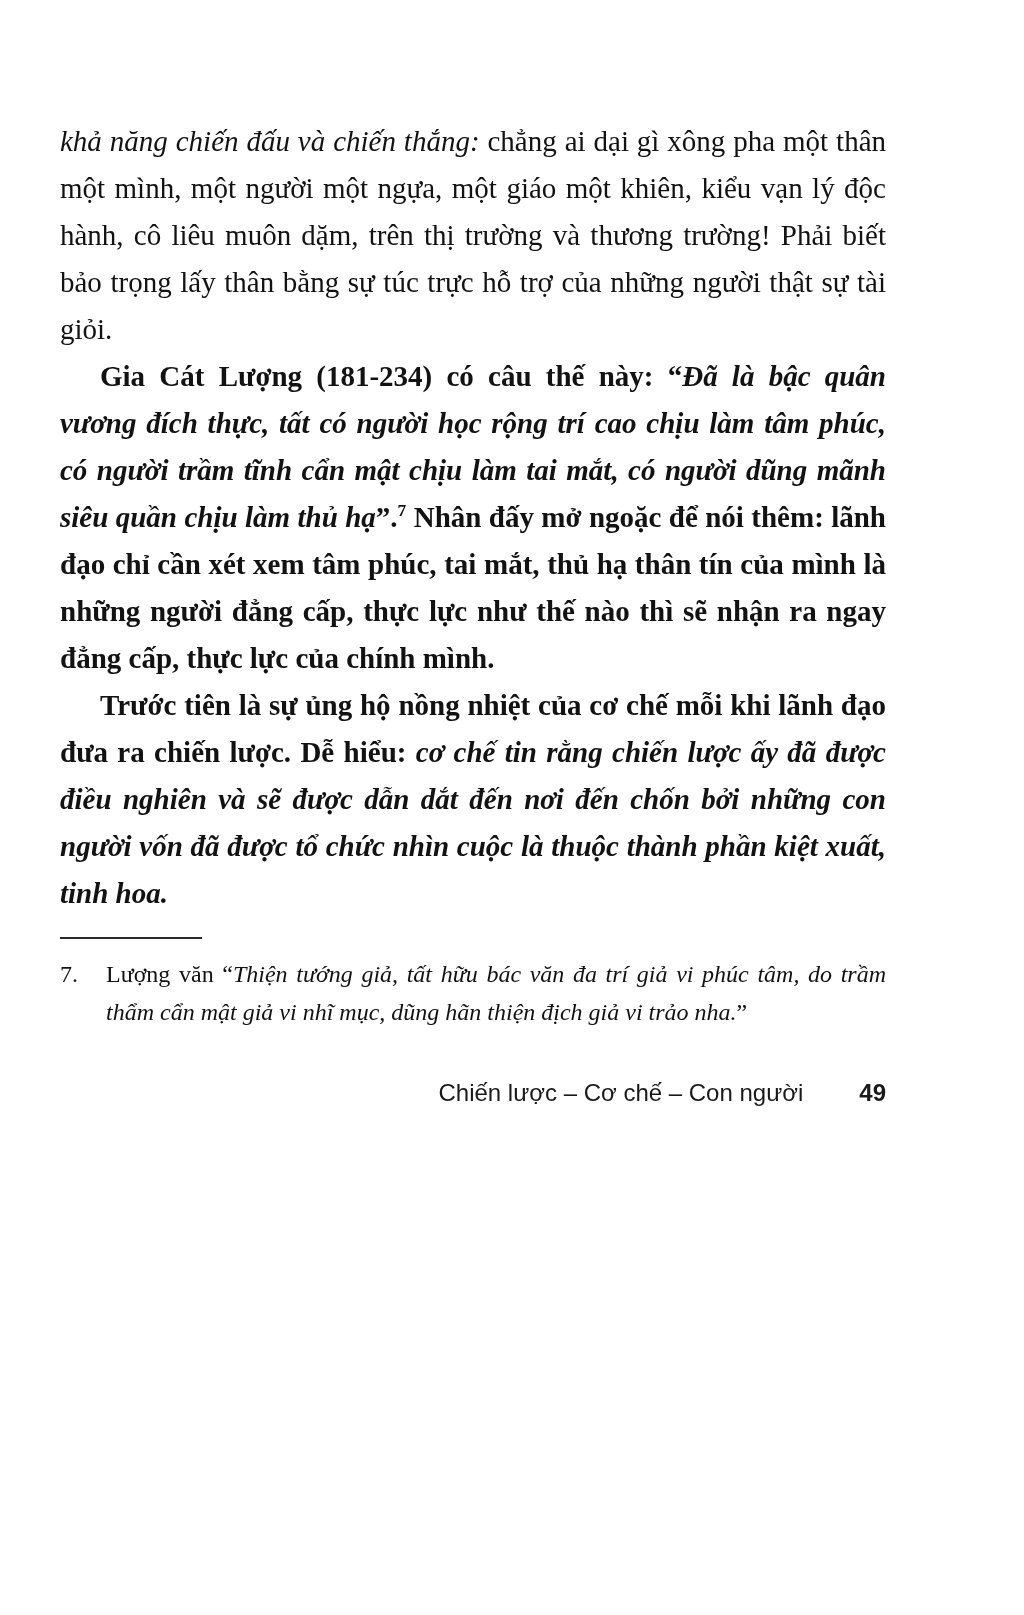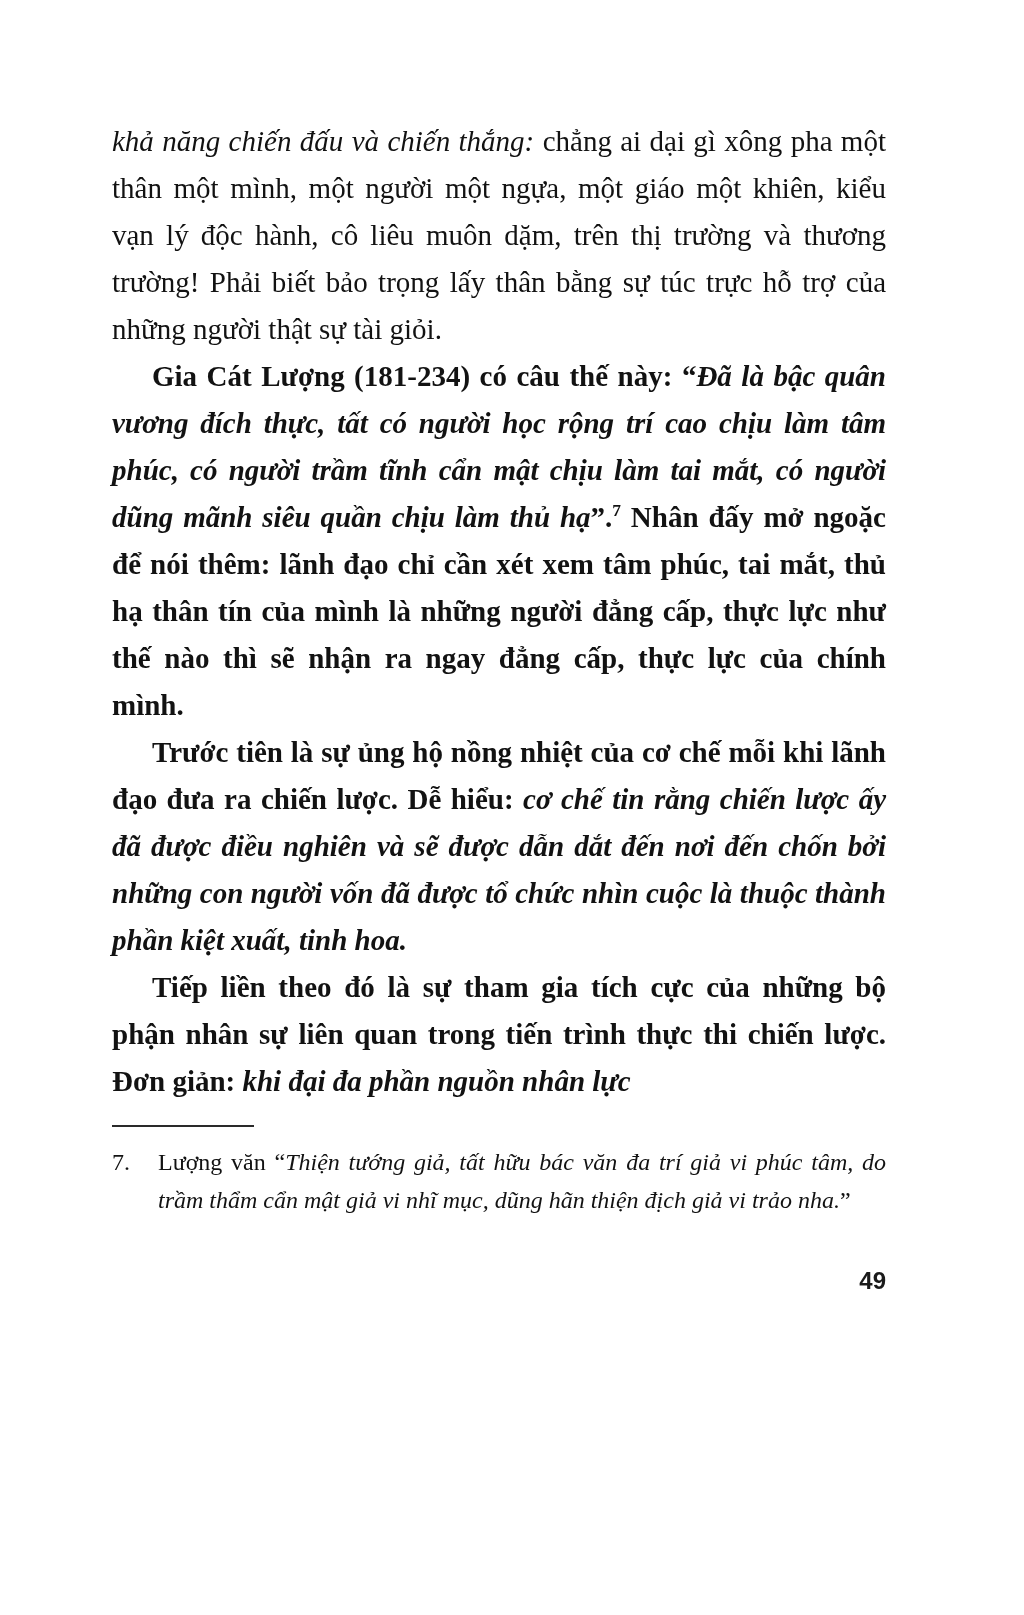--- a/index.html
+++ b/index.html
@@ -7,21 +7,21 @@
     padding: 0;
     background: #ffffff;
   }
   .page {
     position: relative;
     width: 1024px;
     height: 1615px;
     margin: 0 auto;
     background: #ffffff;
     box-sizing: border-box;
-    padding: 118px 138px 0 112px;
+    padding: 118px 138px 0 60px;
     font-family: "Liberation Serif", "DejaVu Serif", serif;
     color: #121212;
     overflow: hidden;
   }
   .body-text {
     font-size: 29px;
     line-height: 47px;
     text-align: justify;
   }
   .para {
@@ -63,38 +63,39 @@
     justify-content: flex-end;
     align-items: baseline;
     gap: 16px;
     margin-top: 48px;
     font-family: "Liberation Sans", sans-serif;
     font-size: 24px;
     color: #1a1a1a;
   }
   .footer .pn {
     font-weight: bold;
+    margin-left: 40px;
   }
 </style>
 </head>
 <body>
 
 <div class="page">
 
   <div class="body-text">
     <p class="para"><span class="it">khả năng chiến đấu và chiến thắng:</span><span> chẳng ai dại gì xông pha một thân một mình, một người một ngựa, một giáo một khiên, kiểu vạn lý độc hành, cô liêu muôn dặm, trên thị trường và thương trường! Phải biết bảo trọng lấy thân bằng sự túc trực hỗ trợ của những người thật sự tài giỏi.</span></p>
     <p class="para indent"><span>Gia Cát Lượng (181-234) có câu thế này: “</span><span class="it">Đã là bậc quân vương đích thực, tất có người học rộng trí cao chịu làm tâm phúc, có người trầm tĩnh cẩn mật chịu làm tai mắt, có người dũng mãnh siêu quần chịu làm thủ hạ</span><span>”.</span><sup>7</sup><span> Nhân đấy mở ngoặc để nói thêm: lãnh đạo chỉ cần xét xem tâm phúc, tai mắt, thủ hạ thân tín của mình là những người đẳng cấp, thực lực như thế nào thì sẽ nhận ra ngay đẳng cấp, thực lực của chính mình.</span></p>
     <p class="para indent"><span>Trước tiên là sự ủng hộ nồng nhiệt của cơ chế mỗi khi lãnh đạo đưa ra chiến lược. Dễ hiểu: </span><span class="it">cơ chế tin rằng chiến lược ấy đã được điều nghiên và sẽ được dẫn dắt đến nơi đến chốn bởi những con người vốn đã được tổ chức nhìn cuộc là thuộc thành phần kiệt xuất, tinh hoa.</span></p>
-    <p class="para indent"><span>Tiếp liền theo đó là sự tham gia tích cực của những bộ phận nhân sự liên quan trong tiến trình thực thi chiến lược. Đơn giản: </span><span class="it">khi đại đa phần nguồn nhân lực</span></p>
   </div>
 
   <div class="footnote-sep"></div>
 
   <div class="footnote">
     <span class="fn-num">7.</span>
     <span class="fn-text"><span>Lượng văn “</span><span class="it">Thiện tướng giả, tất hữu bác văn đa trí giả vi phúc tâm, do trầm thẩm cẩn mật giả vi nhĩ mục, dũng hãn thiện địch giả vi trảo nha.</span><span>”</span></span>
   </div>
 
   <div class="footer">
+    <span>Chiến lược – Cơ chế – Con người</span>
     <span class="pn">49</span>
   </div>
 
 </div>
 
 </body></html>

